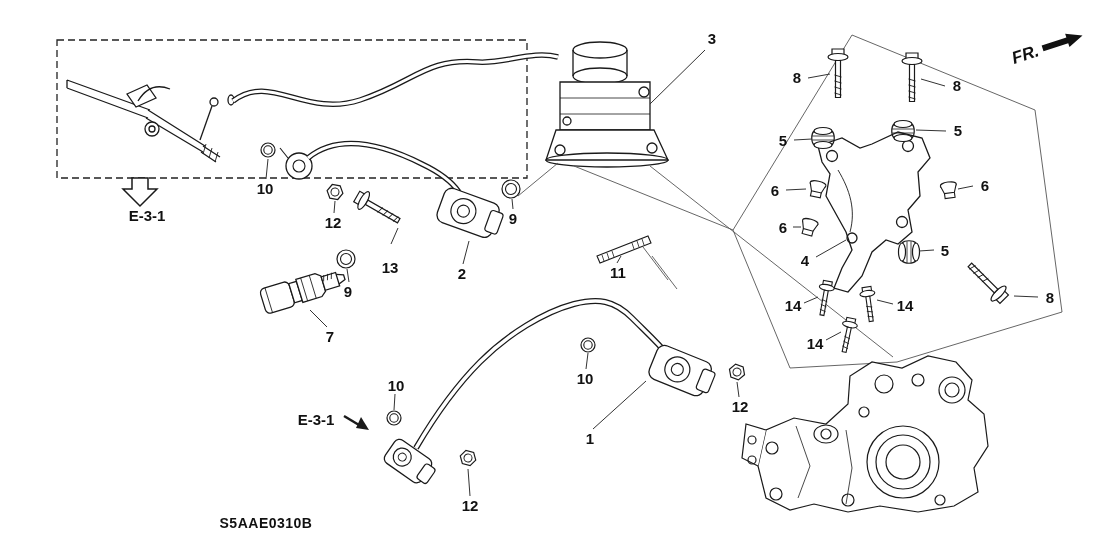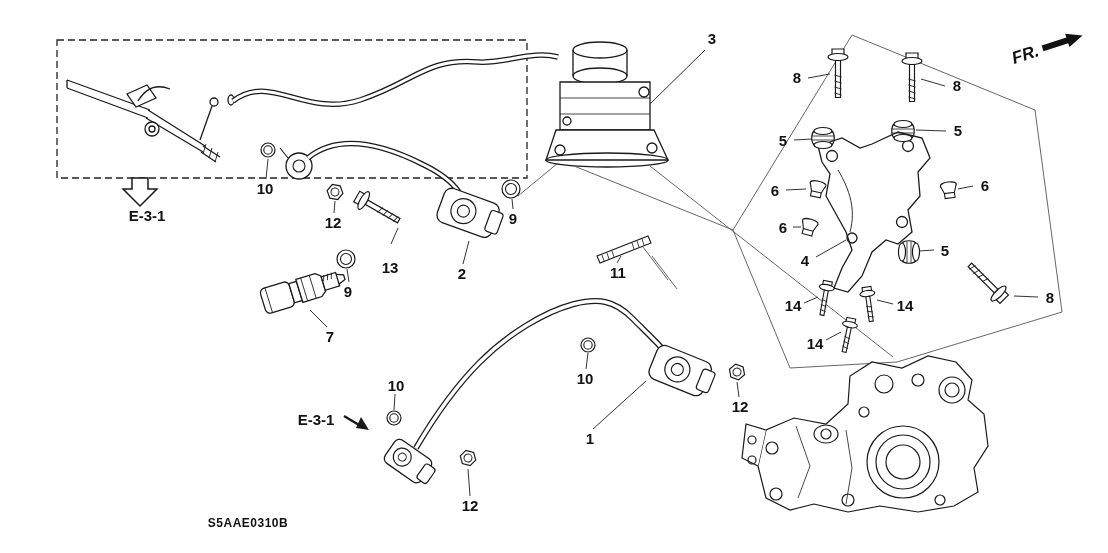--- a/index.html
+++ b/index.html
@@ -6,22 +6,22 @@
   .stage{
     position:relative;width:1108px;height:553px;background:#ffffff;
     font-family:"Liberation Sans",sans-serif;overflow:hidden;
   }
   .stage svg{position:absolute;left:0;top:0;}
   .callout{
     position:absolute;transform:translate(-50%,-50%);
     font-size:15px;font-weight:600;color:#111;line-height:1;white-space:nowrap;
   }
   .code{
-    position:absolute;left:248px;top:523px;transform:translate(-50%,-50%);
-    font-size:12px;font-weight:700;letter-spacing:.5px;color:#111;
+    position:absolute;left:266px;top:523px;transform:translate(-50%,-50%);
+    font-size:14px;font-weight:700;letter-spacing:.5px;color:#111;
   }
   .ref-text{font-size:15px;font-weight:bold;fill:#111;}
   .fr-text{font-size:17px;font-weight:bold;font-style:italic;fill:#111;}
 </style>
 </head>
 <body>
 
 <div class="stage">
 
   <svg width="1108" height="553" viewBox="0 0 1108 553">

